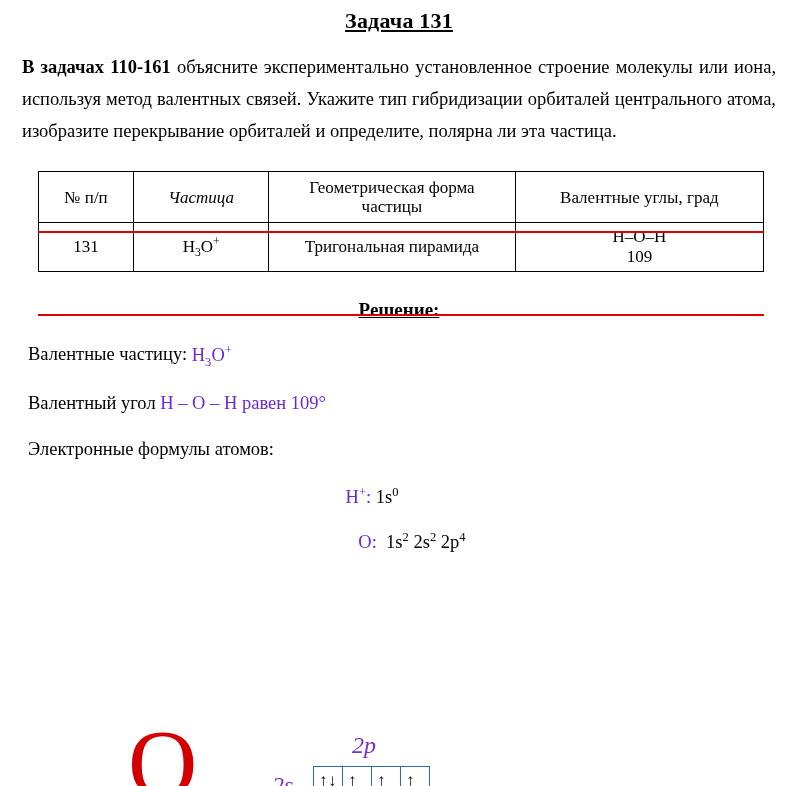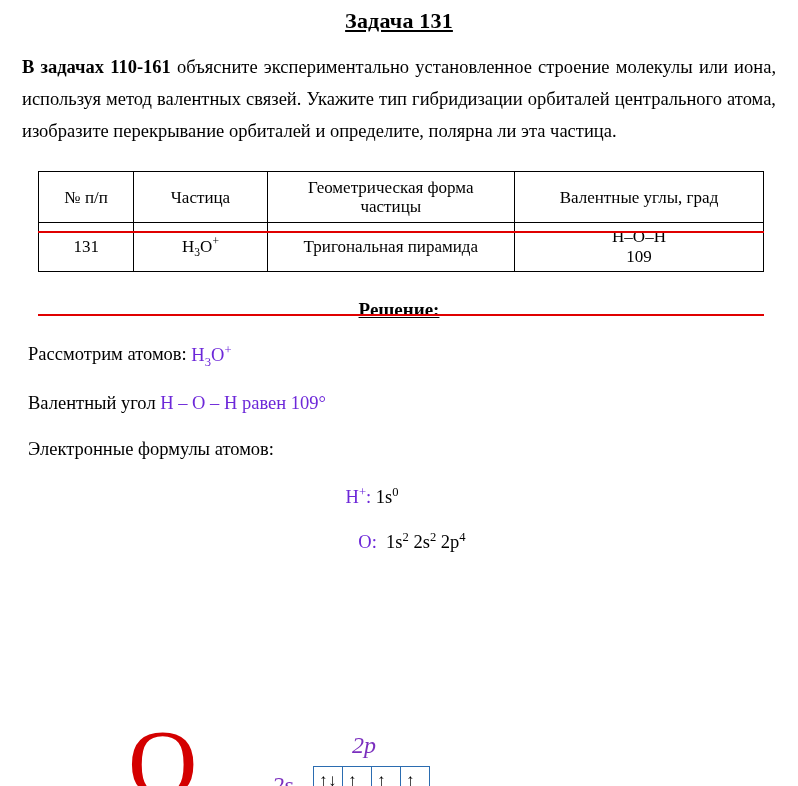--- a/index.html
+++ b/index.html
@@ -53,21 +53,21 @@
     font-weight: normal;
   }
   table.data thead td {
     height: 42px;
     line-height: 1.15;
   }
   table.data tbody td {
     height: 28px;
   }
   .col-np { width: 80px; }
-  .col-part { width: 120px; }
+  .col-part { width: 120px; font-style: italic; }
   .col-geom { width: 262px; }
   .col-ang { width: 262px; }
   .redline {
     position: absolute;
     left: 38px;
     width: 726px;
     height: 2px;
     background: #e00000;
   }
   .redline.top { top: 223px; }
@@ -186,21 +186,21 @@
         </td>
       </tr>
     </tbody>
   </table>
 
   <div class="redline bottom"></div>
 
   <div class="solution">Решение:</div>
 
   <p class="para">
-    <span>Рассмотрим атомов: </span><span class="red"><span>H</span><sub>3</sub><span>O</span><sup>+</sup></span>
+    <span>Валентные частицу: </span><span class="red"><span>H</span><sub>3</sub><span>O</span><sup>+</sup></span>
   </p>
 
   <p class="para">
     <span>Валентный угол </span><span class="red">H – O – H равен 109°</span>
   </p>
 
   <p class="para">Электронные формулы атомов:</p>
 
 
   <div class="center-line">

